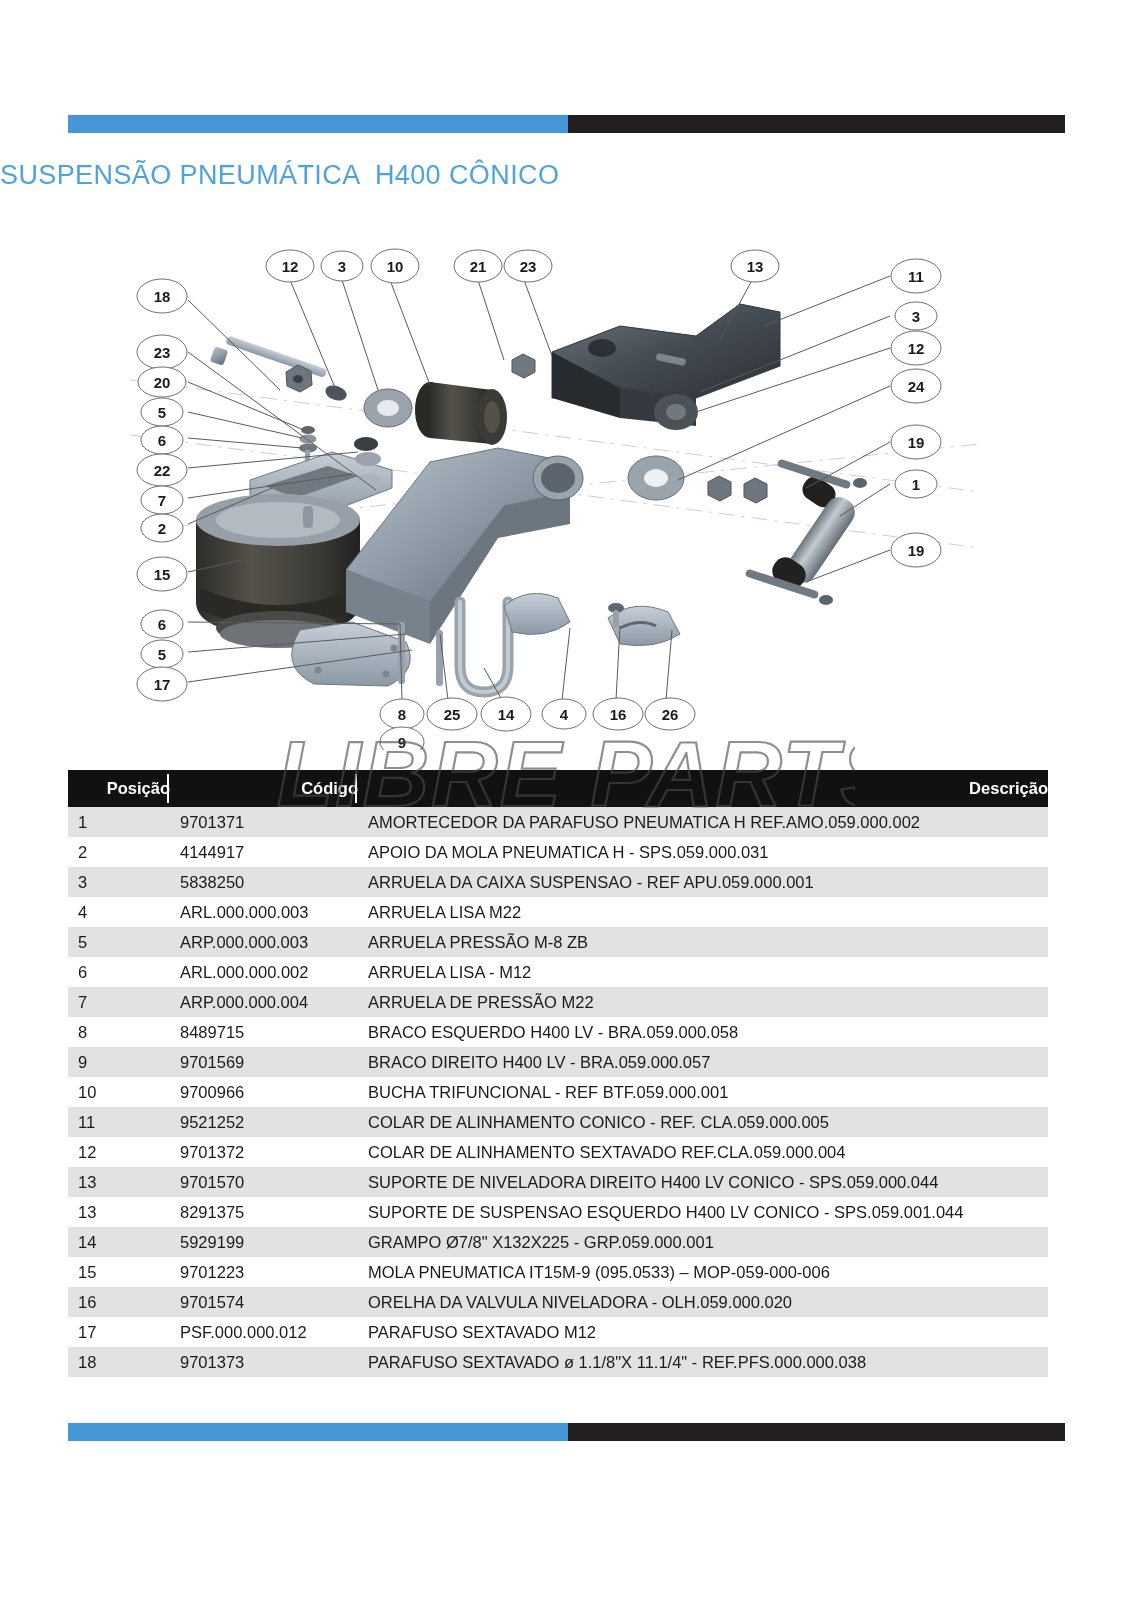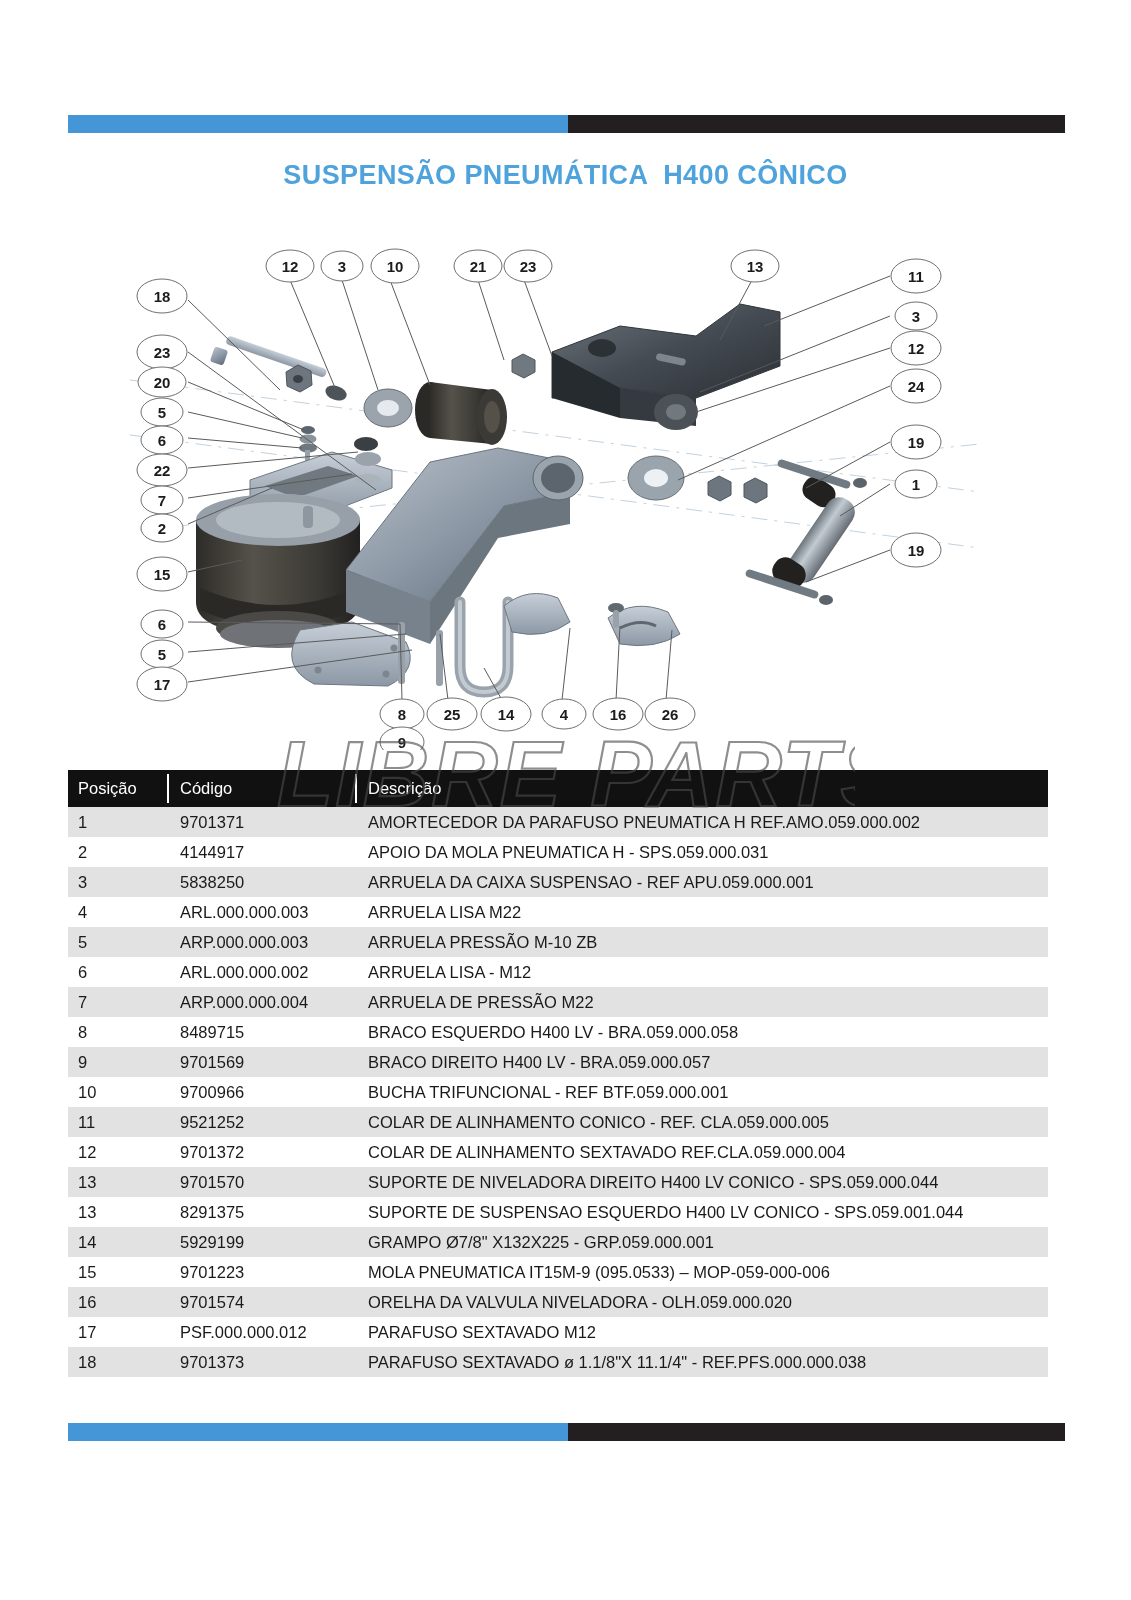--- a/index.html
+++ b/index.html
@@ -24,24 +24,24 @@
   }
   .rulebar .seg-blue{background:#4596d6;height:100%;}
   .rulebar .seg-dark{background:#231f20;height:100%;}
   #topbar{top:115px;}
   #bottombar{top:1423px;}
 
   
   .page-title{
     position:absolute;
     left:0;right:0;top:160px;
-    text-align:center;
+    text-align:left;
     color:#4fa3dd;
     font-size:27px;
-    font-weight:bold;
+    font-weight:normal;
     letter-spacing:.4px;
     white-space:pre;
   }
 
   
   .diagram{
     position:absolute;
     left:100px;top:230px;
     width:900px;height:520px;
   }
@@ -75,23 +75,23 @@
     left:68px;top:770px;
     width:980px;
     border-collapse:collapse;
     font-size:16.5px;
     color:#1a1a1a;
     z-index:3;
   }
   .parts-table thead th{
     background:#111111;
     color:#ffffff;
-    font-weight:normal;
+    font-weight:bold;
     font-size:16.5px;
-    text-align:left;
+    text-align:right;
     padding:7px 0 8px 10px;
     height:22px;
     position:relative;
   }
   .parts-table thead th.c-pos{width:92px;}
   .parts-table thead th.c-cod{width:178px;}
   .parts-table thead th.c-desc{}
   .parts-table thead th.c-cod::before,
   .parts-table thead th.c-desc::before{
     content:"";
@@ -483,21 +483,21 @@
           <td>ARRUELA DA CAIXA SUSPENSAO - REF APU.059.000.001</td>
         </tr>
         <tr class="even">
           <td>4</td>
           <td>ARL.000.000.003</td>
           <td>ARRUELA LISA M22</td>
         </tr>
         <tr class="odd">
           <td>5</td>
           <td>ARP.000.000.003</td>
-          <td>ARRUELA PRESSÃO M-10 ZB</td>
+          <td>ARRUELA PRESSÃO M-8 ZB</td>
         </tr>
         <tr class="even">
           <td>6</td>
           <td>ARL.000.000.002</td>
           <td>ARRUELA  LISA - M12</td>
         </tr>
         <tr class="odd">
           <td>7</td>
           <td>ARP.000.000.004</td>
           <td>ARRUELA DE PRESSÃO M22</td>

